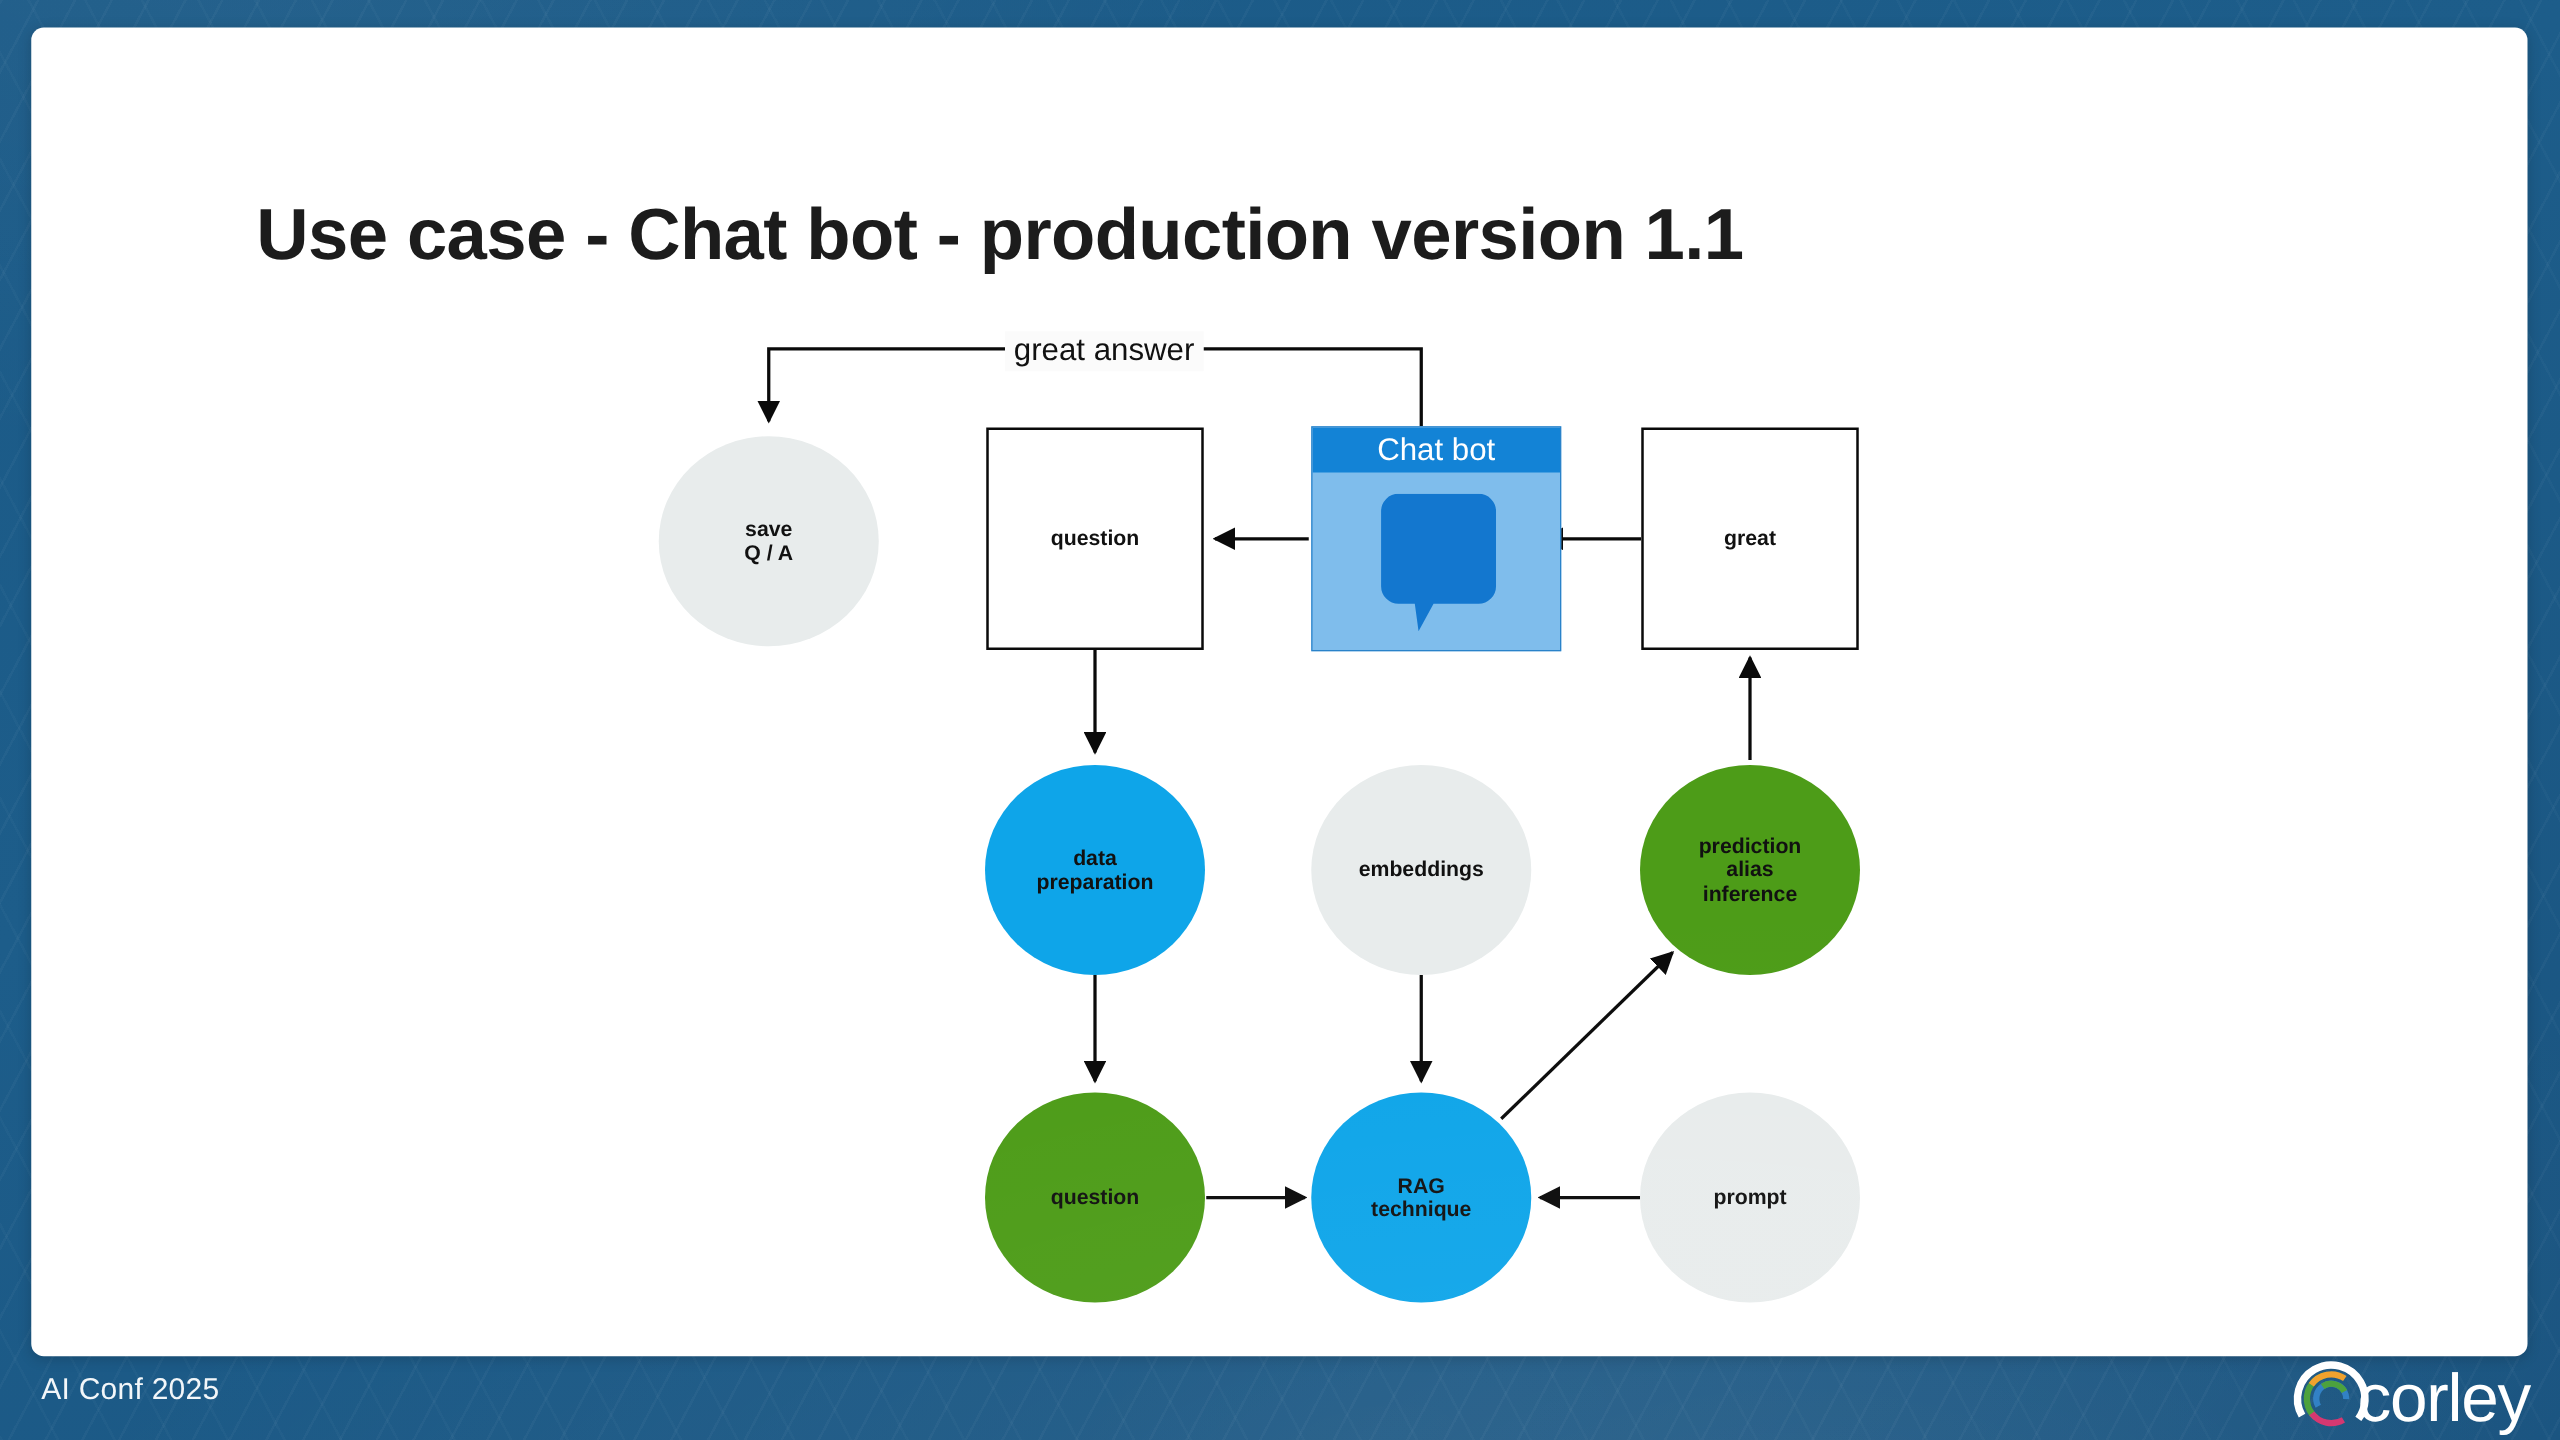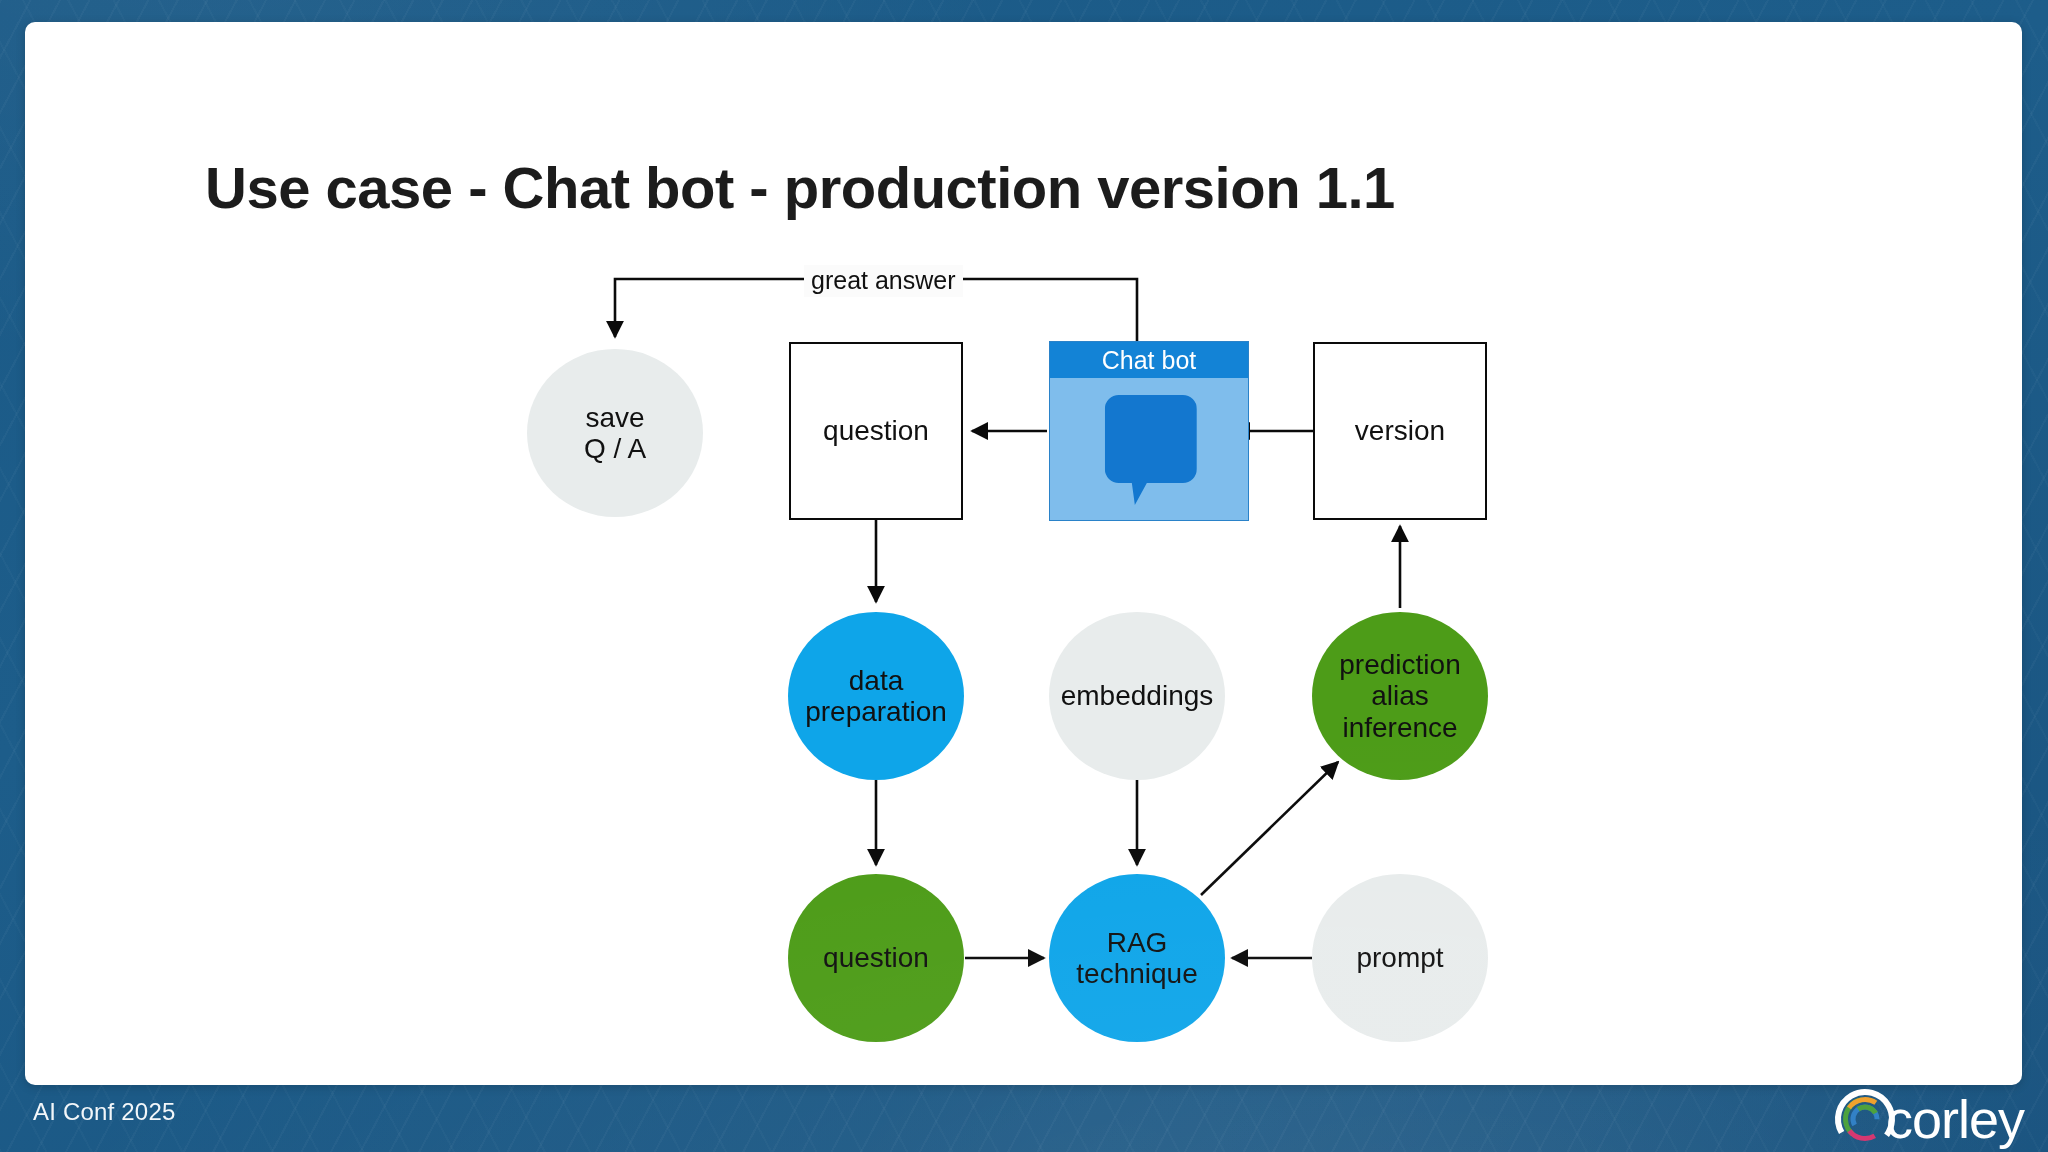--- a/index.html
+++ b/index.html
@@ -84,23 +84,24 @@
     pointer-events: none;
   }
 
   .node {
     position: absolute;
     display: flex;
     align-items: center;
     justify-content: center;
     text-align: center;
     color: #111111;
-    font-size: 28px;
+    font-size: 17px;
     line-height: 1.12;
     box-sizing: border-box;
+    font-weight: bold;
   }
 
   .circle { border-radius: 50%; }
   .c-grey   { background: #e8ecec; }
   .c-salmon { background: #0ea5e9; }
   .c-green  { background: #4d9c18; }
 
   .rect {
     background: #ffffff;
     border: 2px solid #0a0a0a;
@@ -227,21 +228,21 @@
           <span>Chat bot</span>
         </div>
         <div id="chatbot-body">
           <svg id="chatbot-bubble" width="92" height="110" viewBox="0 0 92 110" xmlns="http://www.w3.org/2000/svg">
             <path d="M 14,0 H 78 A 14,14 0 0 1 92,14 V 74 A 14,14 0 0 1 78,88 H 42 L 30,110 L 27,88 H 14 A 14,14 0 0 1 0,74 V 14 A 14,14 0 0 1 14,0 Z" fill="#1377cf"></path>
           </svg>
         </div>
       </div>
 
       <div class="node rect" style="left:1288px; top:320px; width:174px; height:178px;">
-        <span>version</span>
+        <span>great</span>
       </div>
 
       <div class="node circle c-salmon" style="left:763px; top:590px; width:176px; height:168px;">
         <span>data<br>preparation</span>
       </div>
 
       <div class="node circle c-grey" style="left:1024px; top:590px; width:176px; height:168px;">
         <span>embeddings</span>
       </div>
 

